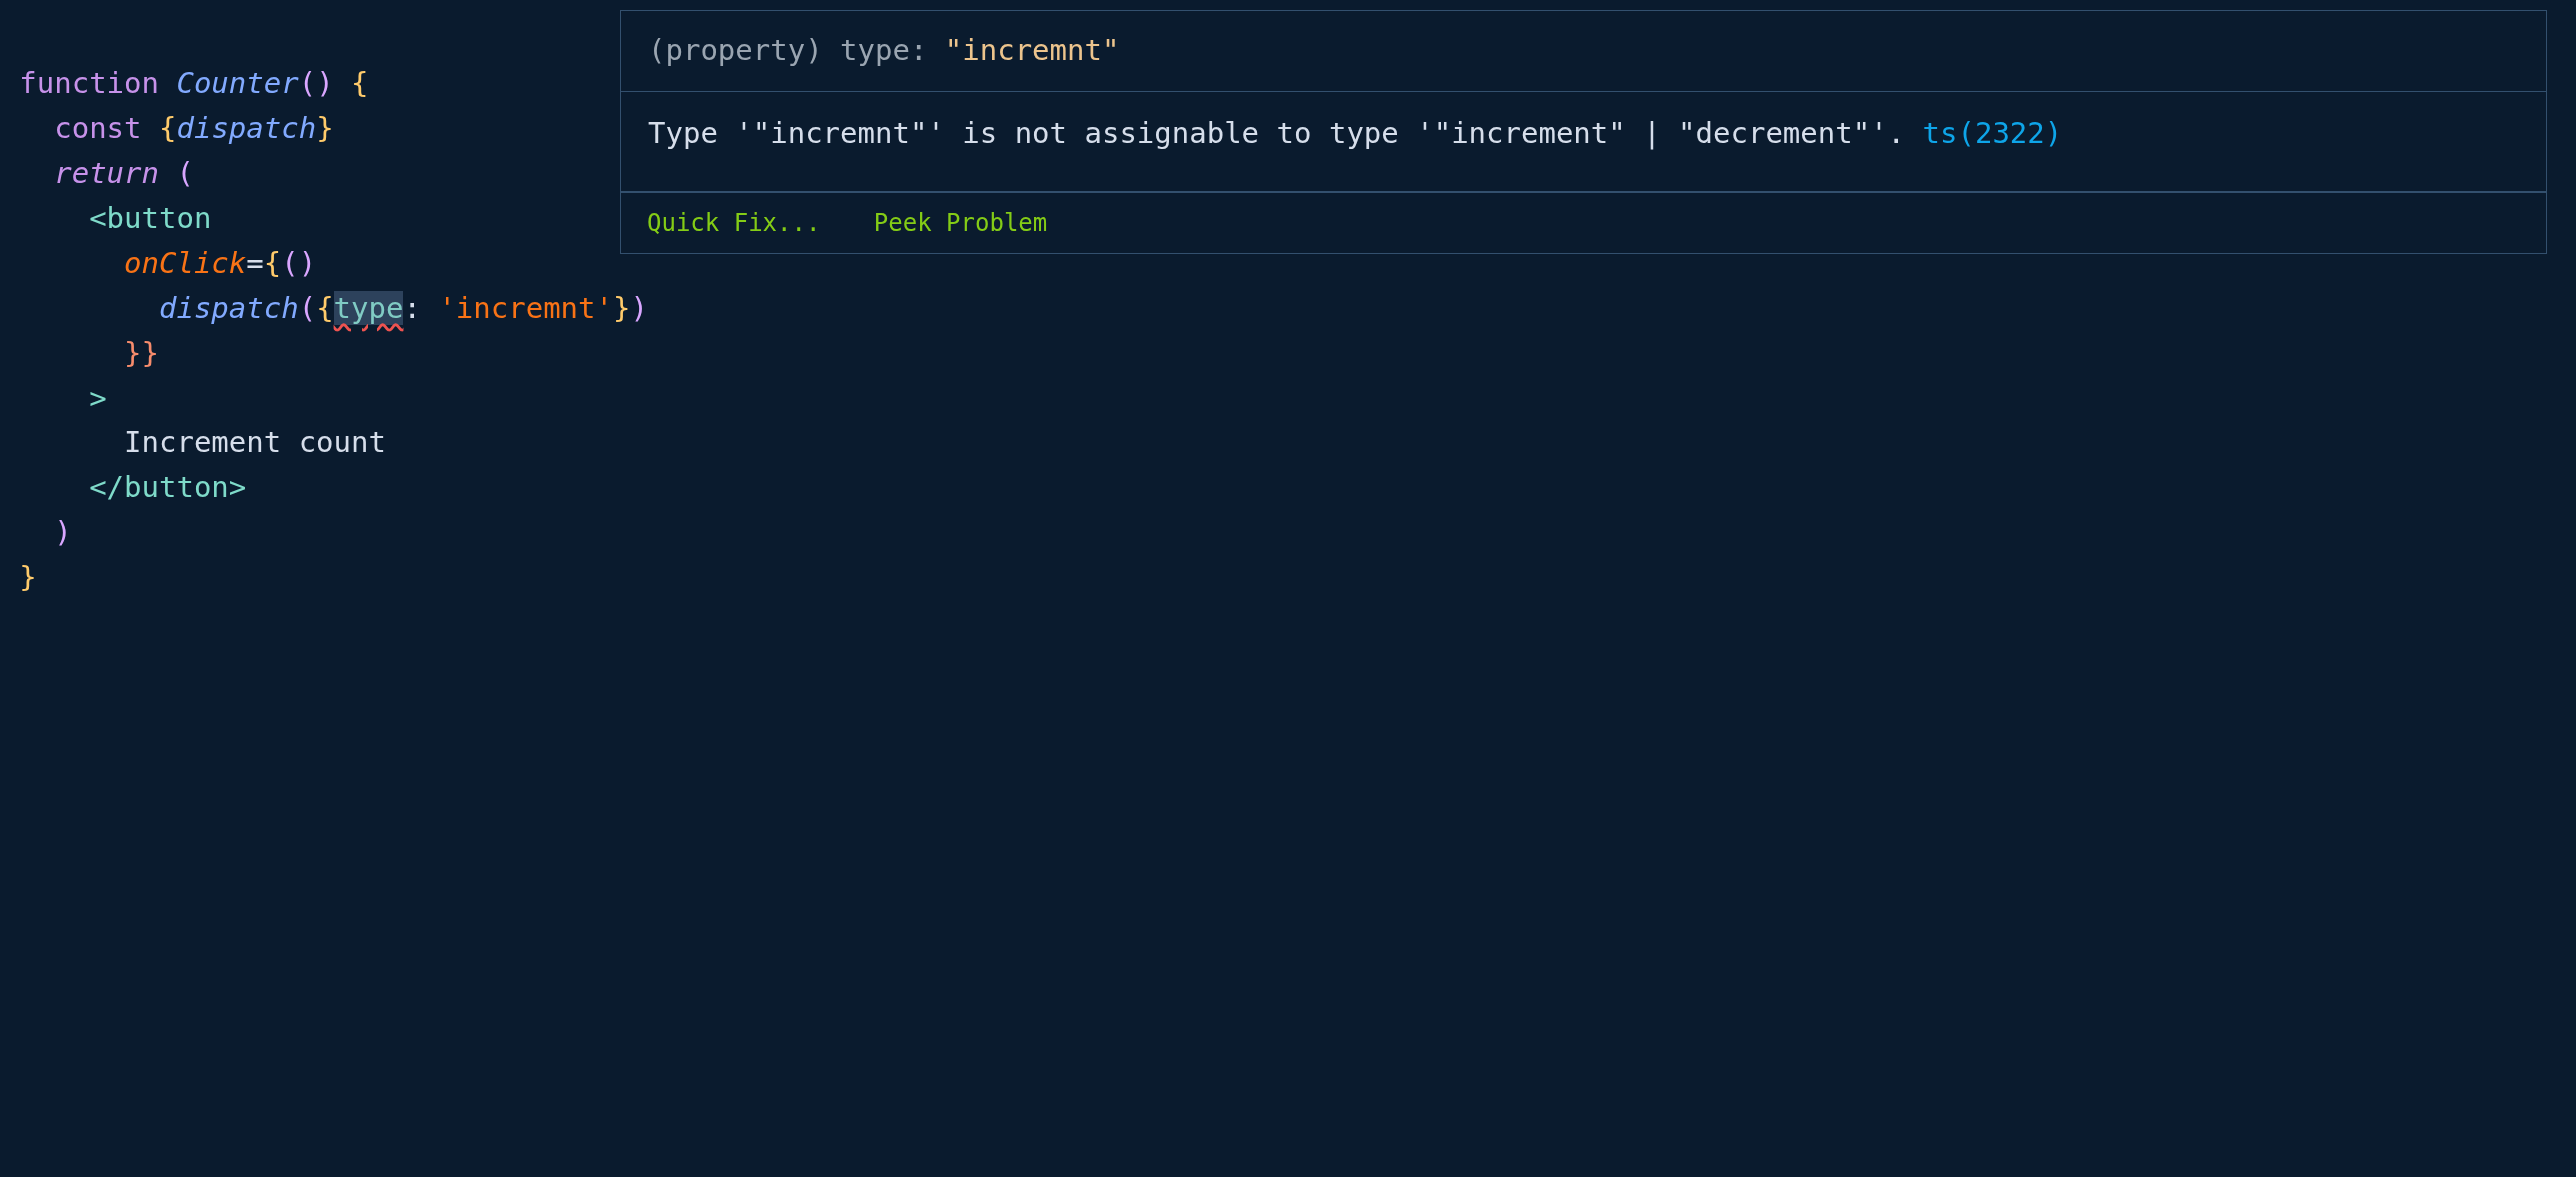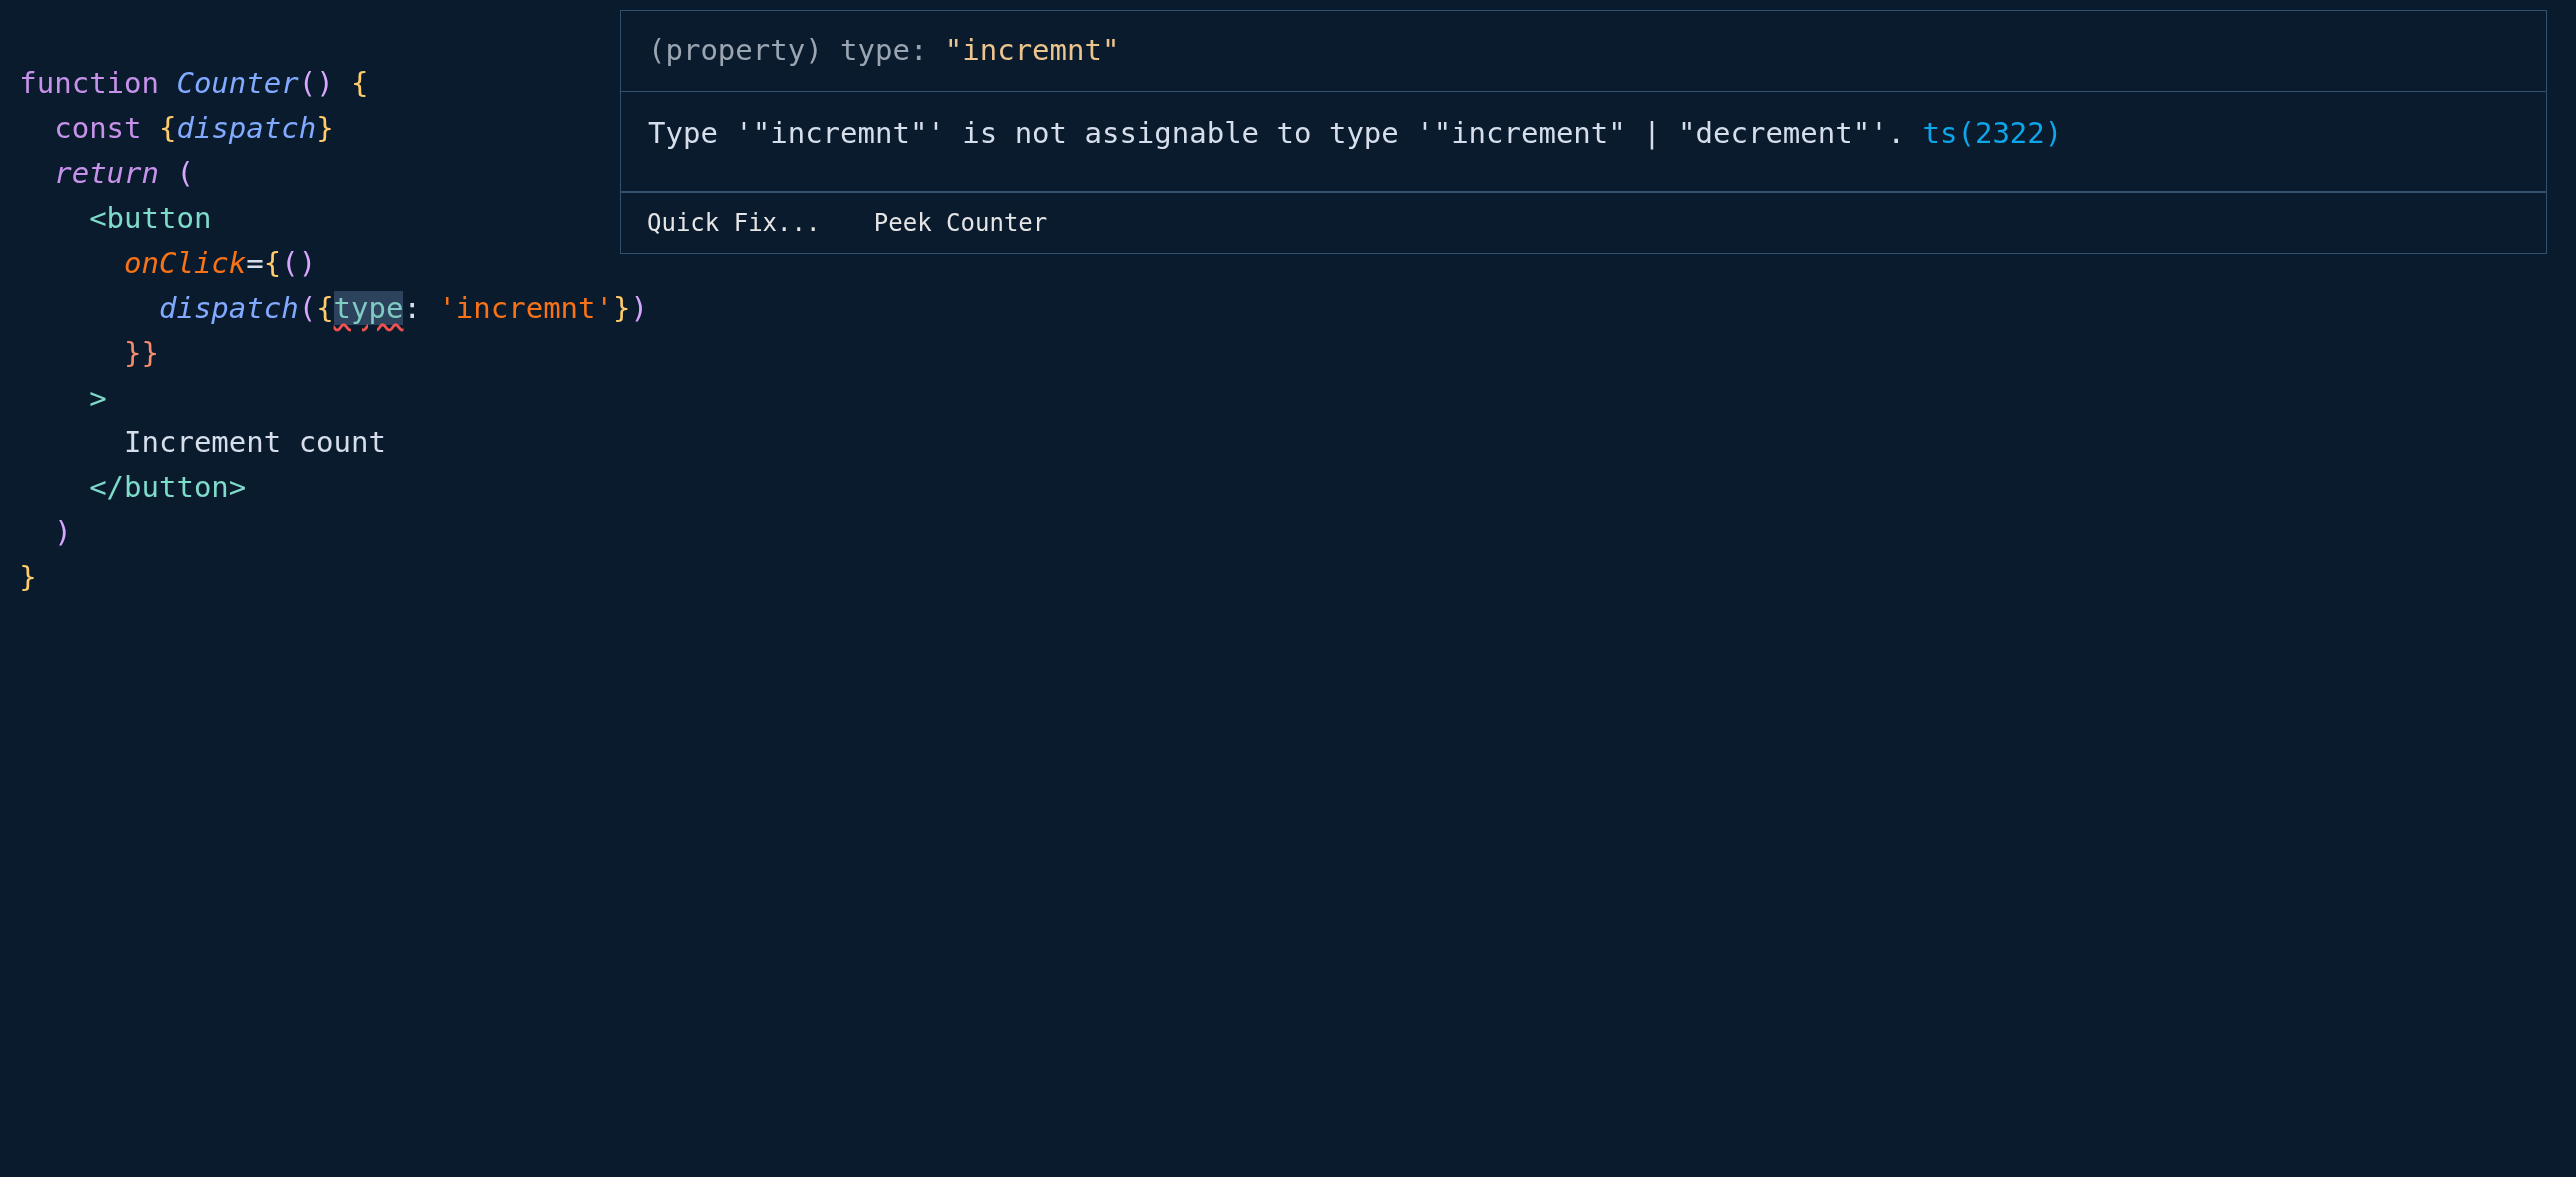--- a/index.html
+++ b/index.html
@@ -23,21 +23,21 @@
 
   
   .hover{position:absolute;left:620px;top:9.7px;width:1927px;background:#0a1b2e;border:1.6px solid #33506e;font-size:29px;color:#d6deeb;font-family:inherit}
   .hover-section{padding:17.7px 27px;border-bottom:1.6px solid #33506e}
   .hover-section:last-of-type{border-bottom:none}
   .hover .sig-kw{color:#9aa5b1}
   .hover .sig-str{color:#ecc48d}
   .hover .dim{color:#0ea5e9}
   .hover .link{color:#4f8ad8}
   .hover-actions{padding:11.3px 26px;border-top:1.6px solid #33506e;font-size:24px}
-  .hover-actions a{color:#e5e5e5;text-decoration:none;margin-right:39px;cursor:pointer}
+  .hover-actions a{color:#84cc16;text-decoration:none;margin-right:39px;cursor:pointer}
 </style>
 </head>
 <body>
 
 <div class="editor">
 <pre class="code"><span class="txt">
 </span><span class="kw">function</span> <span class="fn">Counter</span><span class="paren">()</span> <span class="brace">{</span>
 <span class="guide">  </span><span class="kw">const</span> <span class="brace">{</span><span class="fn">dispatch</span><span class="brace">}</span>
 <span class="guide">  </span><span class="kw" style="font-style:italic">return</span> <span class="paren">(</span>
 <span class="guide">    </span><span class="angle">&lt;</span><span class="tag">button</span>
@@ -56,17 +56,17 @@
     </div>
     <div class="hover-section" style="line-height:1.6">
       <div>
         <span>Type '"incremnt"' is not assignable to type '"increment" | "decrement"'.</span>
         <span class="dim">ts(2322)</span>
       </div>
       <div style="height:17.7px"></div>
     </div>
     <div class="hover-actions">
       <a>Quick Fix...</a>
-      <a>Peek Counter</a>
+      <a>Peek Problem</a>
     </div>
   </div>
 </div>
 
 
 </body></html>

